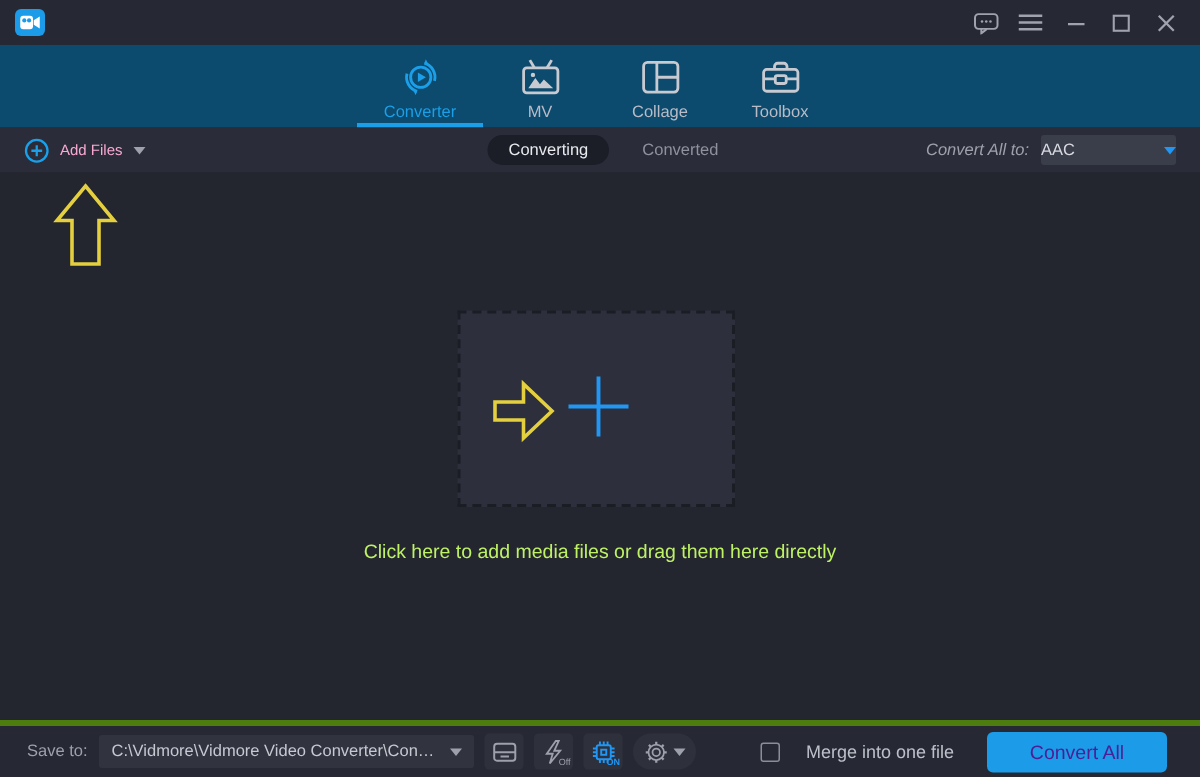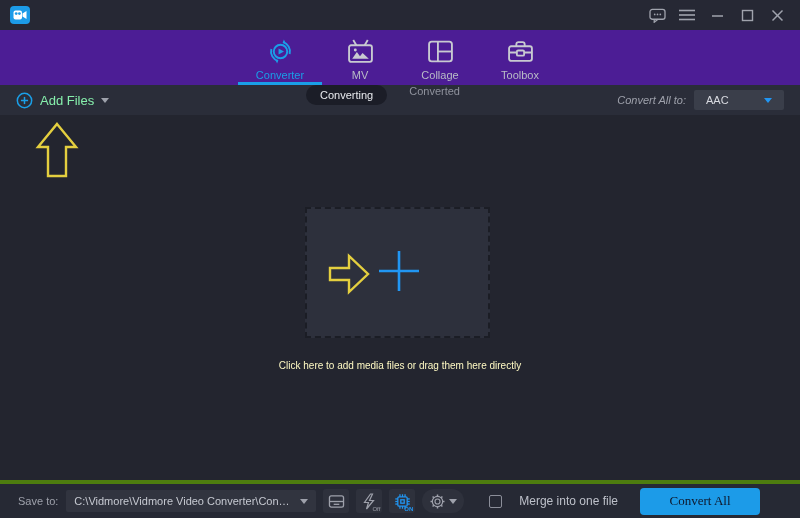--- a/index.html
+++ b/index.html
@@ -23,21 +23,21 @@
   .app-title { font-size:12px; color:#d9dbe2; margin-left:8px; }
   .titlebar-spacer { flex:1; }
   .win-btn {
     width:22px; height:22px; margin-left:8px;
     display:flex; align-items:center; justify-content:center;
     color:#a0a3ad; cursor:default;
   }
 
   
   .navbar {
-    height:55px; background:#4c1d95;
+    height:55px; background:#0c4a6e;
     display:flex; align-items:flex-start; justify-content:center; gap:0;
     position:relative;
   }
   .nav-tab {
     width:80px; height:55px; padding-top:8px;
     display:flex; flex-direction:column; align-items:center; gap:4px;
     position:relative; cursor:default;
   }
   .nav-tab .nav-label { font-size:11px; color:#b9bcc6; }
   .nav-tab.active .nav-label { color:#1a9fe8; }
@@ -45,54 +45,54 @@
     content:""; position:absolute; bottom:0; left:50%;
     transform:translateX(-50%); width:84px; height:3px; background:#1a9fe8;
   }
 
   
   .toolbar {
     height:30px; background:#2a2d39;
     display:flex; align-items:center; padding:0 16px; position:relative;
   }
   .addfiles { display:flex; align-items:center; gap:7px; cursor:default; }
-  .addfiles-label { font-size:13px; color:#86efac; }
+  .addfiles-label { font-size:10px; color:#f9a8d4; }
   .caret-down {
     width:0; height:0; border-left:4px solid transparent;
     border-right:4px solid transparent; border-top:5px solid #9ea1ab;
   }
   .queue-tabs {
-    position:absolute; left:306px; top:0; height:30px;
-    display:flex; align-items:flex-start; gap:22px;
+    position:absolute; left:325px; top:0; height:30px;
+    display:flex; align-items:center; gap:22px;
   }
   .queue-tab { font-size:11px; color:#8f929d; cursor:default; }
   .queue-tab.active {
     background:#1b1d27; color:#e8eaee; border-radius:11px; padding:4px 14px;
   }
   .convert-to { margin-left:auto; display:flex; align-items:center; gap:8px; }
   .convert-to-label { font-size:11px; color:#9ea1ab;font-style:italic; }
   .format-select {
     width:90px; height:20px; background:#3a3e4a; border-radius:2px;
-    display:flex; align-items:center; padding:0 12px; cursor:default;
+    display:flex; align-items:center; padding:0 0; cursor:default;
   }
   .format-value { font-size:11px; color:#d8dae0; flex:1; }
   .caret-down.blue { border-top-color:#2196f3; }
 
   
   .main { height:365px; position:relative; background:#23252f; }
   .annot-up-arrow { position:absolute; left:34px; top:6px; }
   .dropzone {
     position:absolute; left:305px; top:92px; width:185px; height:131px;
     background:#2d303c; border:2px dashed #1b1d25; cursor:default;
   }
   .annot-right-arrow { position:absolute; left:20px; top:42px; }
   .plus-mark { position:absolute; left:71px; top:41px; }
   .drop-hint {
     position:absolute; left:0; right:0; top:245px; text-align:center;
-    font-size:10px; color:#fef9c3;
+    font-size:13px; color:#bef264;
   }
 
   
   .bottombar {
     height:38px; background:#262934; border-top:4px solid #4d7c0f;
     display:flex; align-items:center; padding:0 12px 0 18px;
   }
   .saveto-label { font-size:11px; color:#9ea1ab; margin-right:8px; }
   .path-select {
     width:250px; height:22px; background:#31343f; border-radius:2px;
@@ -113,23 +113,23 @@
   .icon-btn .state-label.on { color:#2196f3; font-weight:bold; }
   .gear-btn { width:42px; border-radius:12px; gap:4px; }
   .bottom-spacer { flex:1; }
   .merge-group { display:flex; align-items:center; gap:17px; cursor:default; }
   .checkbox {
     width:13px; height:13px; border:1px solid #8b8e99; border-radius:2px;
     background:transparent;
   }
   .merge-label { font-size:12px; color:#bdc0c9; }
   .convert-all-btn {
-    margin-left:22px; margin-right:28px; width:120px; height:27px;
+    margin-left:22px; margin-right:10px; width:120px; height:27px;
     background:#1c9be8; border:none; border-radius:4px;
-    color:#0f172a; font-size:13px; font-family:Liberation Serif, serif;
+    color:#4c1d95; font-size:13px; font-family:Liberation Sans, sans-serif;
     cursor:default;
   }
 </style>
 </head>
 <body>
 
 <div class="titlebar">
   <div class="app-icon">
     <svg width="14" height="12" viewBox="0 0 14 12">
       <rect x="0.5" y="1.5" width="8.5" height="9" rx="2" fill="#ffffff"></rect>

